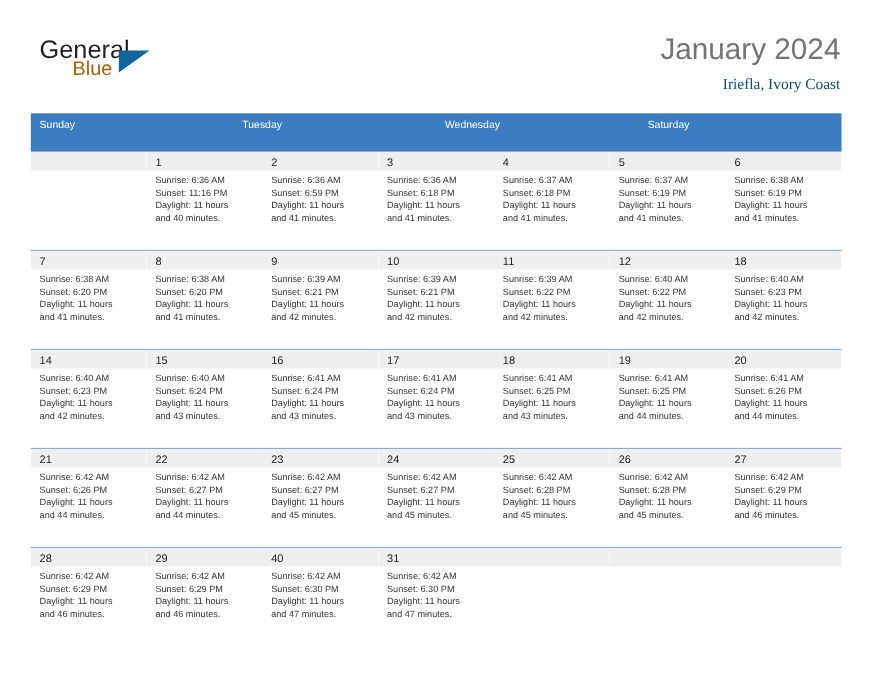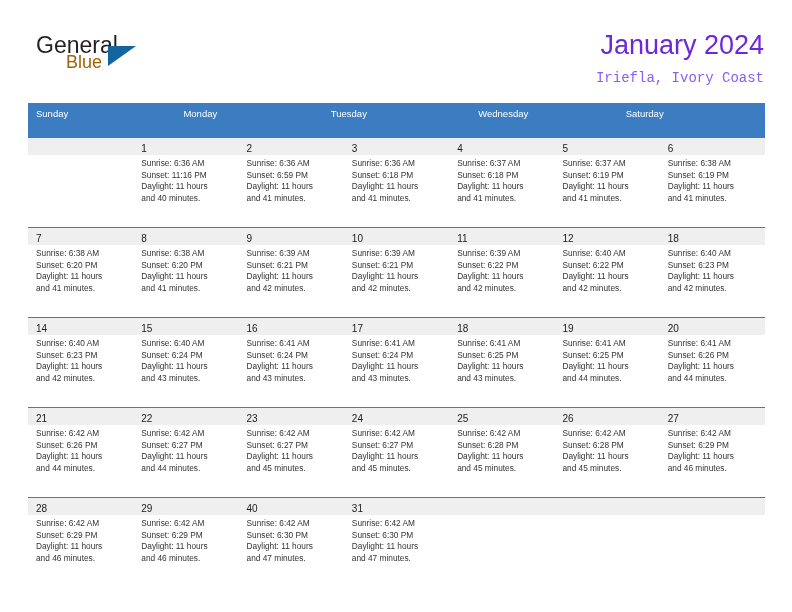--- a/index.html
+++ b/index.html
@@ -66,32 +66,32 @@
   }
 
   .title-block {
     position: absolute;
     right: 0;
     top: 0;
     text-align: right;
   }
   .cal-title {
     font-size: 27px;
-    color: #6d28d9;
+    color: #737373;
     line-height: 34px;
     white-space: nowrap;
     font-family: "Liberation Sans", sans-serif;
   }
   .cal-subtitle {
     font-size: 14px;
-    color: #8b5cf6;
+    color: #0c4a6e;
     line-height: 20px;
     margin-top: 6px;
     white-space: nowrap;
-    font-family: Liberation Mono, monospace;
+    font-family: Liberation Serif, serif;
   }
 
   
   .calendar {
     position: absolute;
     left: 28px;
     top: 103px;
     width: 737px;
   }
 
@@ -177,21 +177,20 @@
       <div class="cal-title">January 2024</div>
       <div class="cal-subtitle">Iriefla, Ivory Coast</div>
     </div>
 
   </div>
 
   <div class="calendar">
 
     <div class="dow-row">
       <div class="dow-cell">Sunday</div>
-      <div class="dow-cell">Monday</div>
       <div class="dow-cell">Tuesday</div>
       <div class="dow-cell">Wednesday</div>
       <div class="dow-cell">Saturday</div>
     </div>
 
     <div id="weeks-container">
         <div class="week-row first">
           <div class="day-cell empty">
     <div class="day-num-band">
       <span class="day-num"></span>

